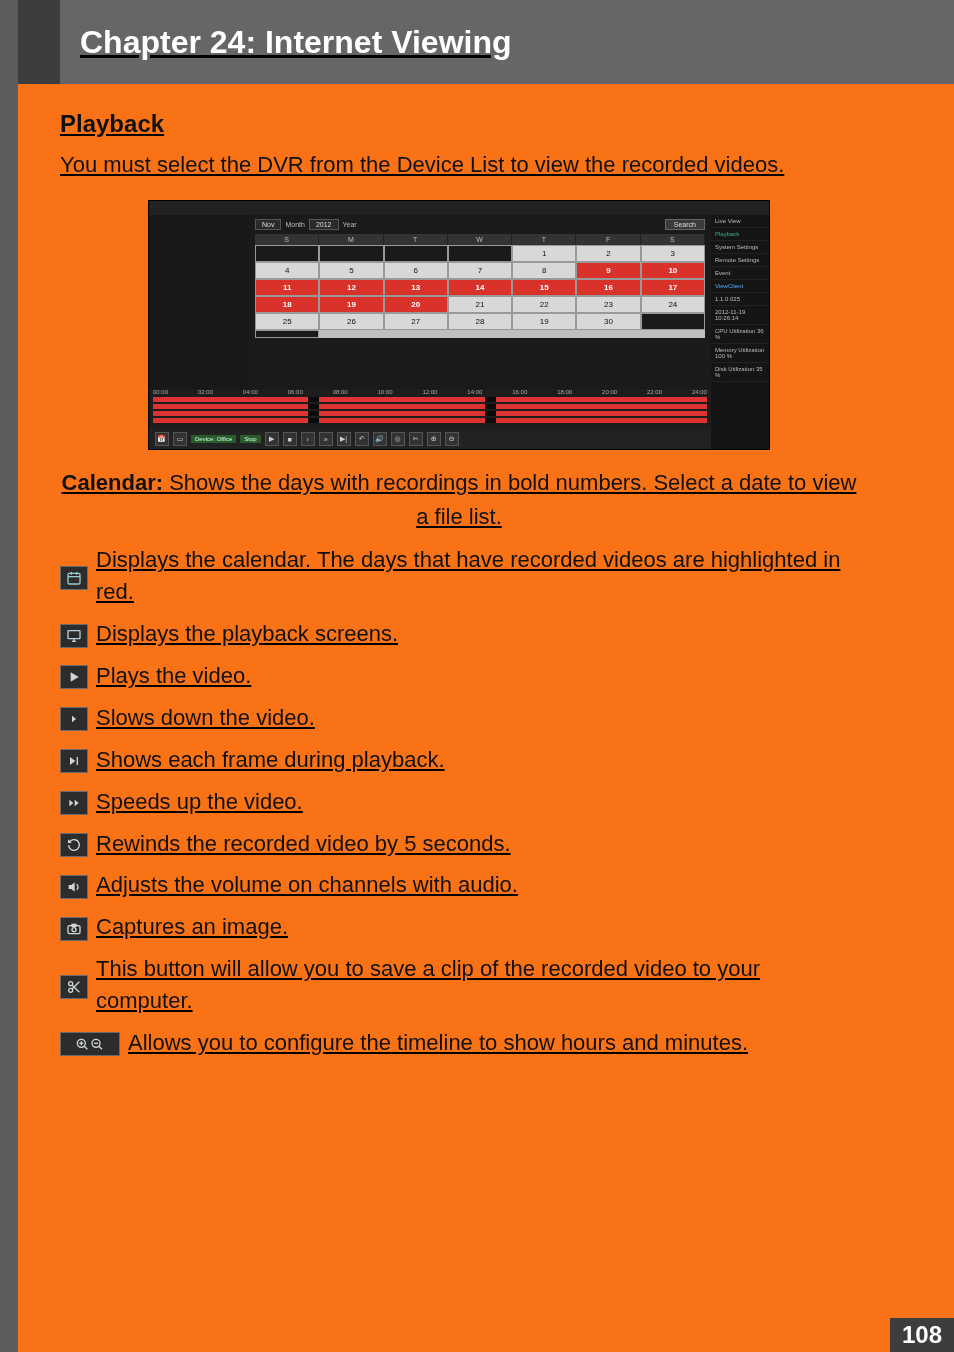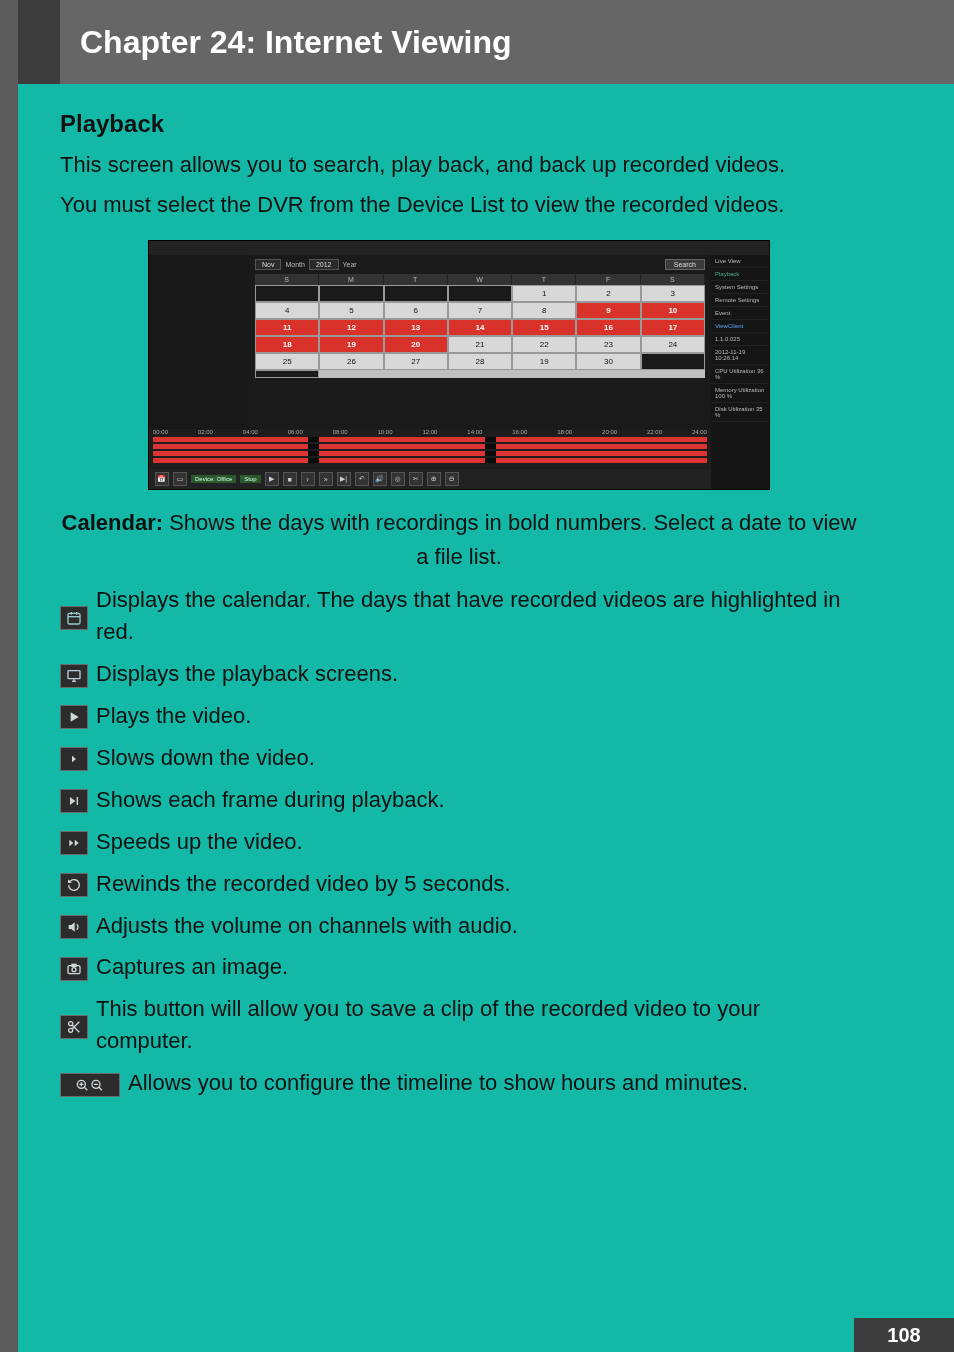--- a/index.html
+++ b/index.html
@@ -15,24 +15,25 @@
   html, body {
     margin: 0;
     padding: 0;
     background: #f5f5f5;
     font-family: Arial, Helvetica, sans-serif;
   }
   .page {
     width: var(--page-width);
     min-height: 1352px;
     margin: 0 auto;
-    background: #14b8a6;
+    background: #f97316;
     position: relative;
     box-sizing: border-box;
     padding-bottom: 40px;
+    text-decoration: underline;
   }
   .left-stripe {
     position: absolute;
     left: 0;
     top: 0;
     width: 18px;
     bottom: 0;
     background: #5c5c5c;
   }
 
@@ -262,26 +263,26 @@
   .icon-box svg {
     width: 16px;
     height: 16px;
   }
   .icon-box.wide svg { width: 40px; height: 16px; }
 
   .page-num {
     position: absolute;
     right: 0;
     bottom: 0;
-    width: 100px;
+    width: 64px;
     height: 34px;
     background: #3d3d3d;
     color: #fff;
     font-weight: bold;
-    font-size: 20px;
+    font-size: 24px;
     display: flex;
     align-items: center;
     justify-content: center;
   }
 
   .wrap-block {
     margin-top: 8px;
   }
 </style>
 </head>
@@ -290,21 +291,20 @@
 <div class="page">
   <div class="left-stripe"></div>
 
   <div class="chapter-banner">
     <div class="chapter-tab"></div>
     <div class="chapter-title">Chapter 24: Internet Viewing</div>
   </div>
 
   <div class="content">
     <div class="sub-heading">Playback</div>
-    <div class="para">This screen allows you to search, play back, and back up recorded videos.</div>
     <div class="para">You must select the DVR from the Device List to view the recorded videos.</div>
 
     <div class="screenshot">
       <div class="ss-topbar"></div>
       <div class="ss-left"></div>
       <div class="ss-main">
         <div class="ss-cal-controls">
           <span class="ss-select">Nov</span>
           <span>Month</span>
           <span class="ss-select">2012</span>

